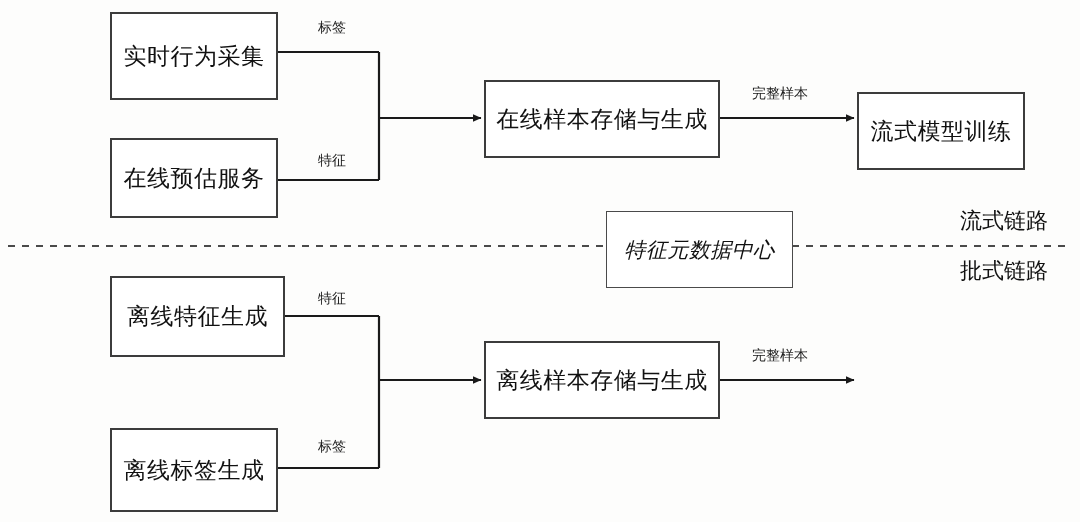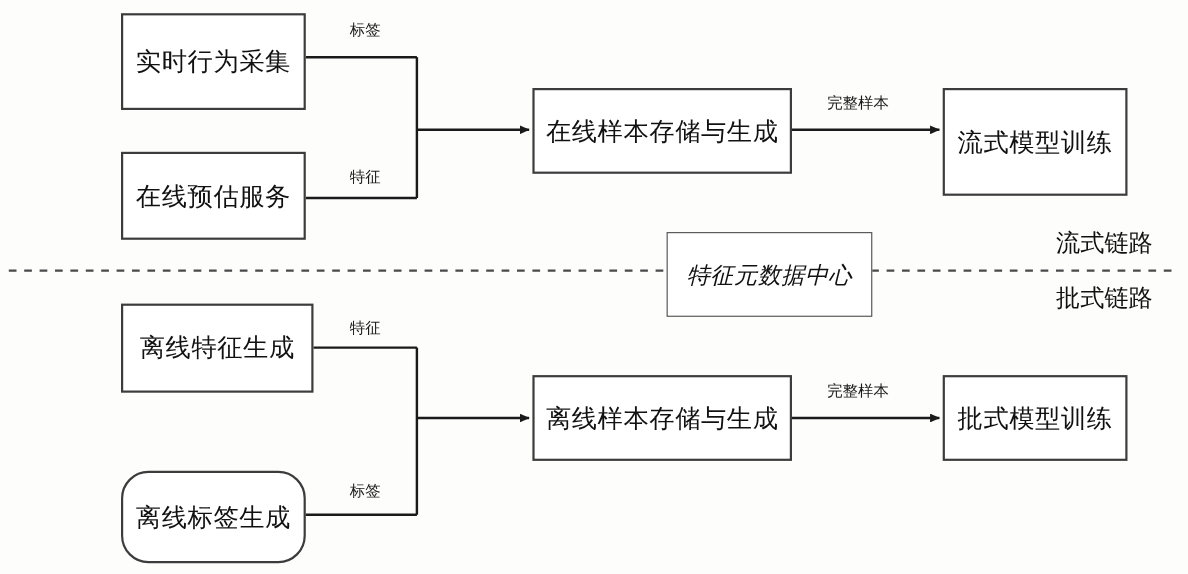--- a/index.html
+++ b/index.html
@@ -100,43 +100,40 @@
   </div>
 
   <div class="node-box" style="left:110px; top:138px; width:168px; height:80px;">
     <span>在线预估服务</span>
   </div>
 
   <div class="node-box" style="left:484px; top:80px; width:236px; height:78px;">
     <span>在线样本存储与生成</span>
   </div>
 
-  <div class="node-box" style="left:857px; top:80px; width:168px; height:98px;">
+  <div class="node-box" style="left:857px; top:92px; width:168px; height:78px;">
     <span>流式模型训练</span>
   </div>
 
   <div class="node-box meta" style="left:606px; top:211px; width:187px; height:77px;">
     <span>特征元数据中心</span>
   </div>
 
   <div class="node-box" style="left:110px; top:276px; width:175px; height:81px;">
     <span>离线特征生成</span>
   </div>
 
-  <div class="node-box" style="left:110px; top:428px; width:168px; height:84px;border-radius:25px;">
+  <div class="node-box" style="left:110px; top:428px; width:168px; height:84px;">
     <span>离线标签生成</span>
   </div>
 
   <div class="node-box" style="left:484px; top:341px; width:236px; height:78px;">
     <span>离线样本存储与生成</span>
   </div>
 
-  <div class="node-box" style="left:857px; top:341px; width:168px; height:78px;">
-    <span>批式模型训练</span>
-  </div>
 
   <div class="edge-label" style="left:318px; top:19px;">标签</div>
   <div class="edge-label" style="left:318px; top:152px;">特征</div>
   <div class="edge-label" style="left:752px; top:85px;">完整样本</div>
   <div class="edge-label" style="left:318px; top:290px;">特征</div>
   <div class="edge-label" style="left:318px; top:438px;">标签</div>
   <div class="edge-label" style="left:752px; top:347px;">完整样本</div>
 
   <div class="lane-label" style="left:960px; top:206px;">流式链路</div>
   <div class="lane-label" style="left:960px; top:256px;">批式链路</div>

